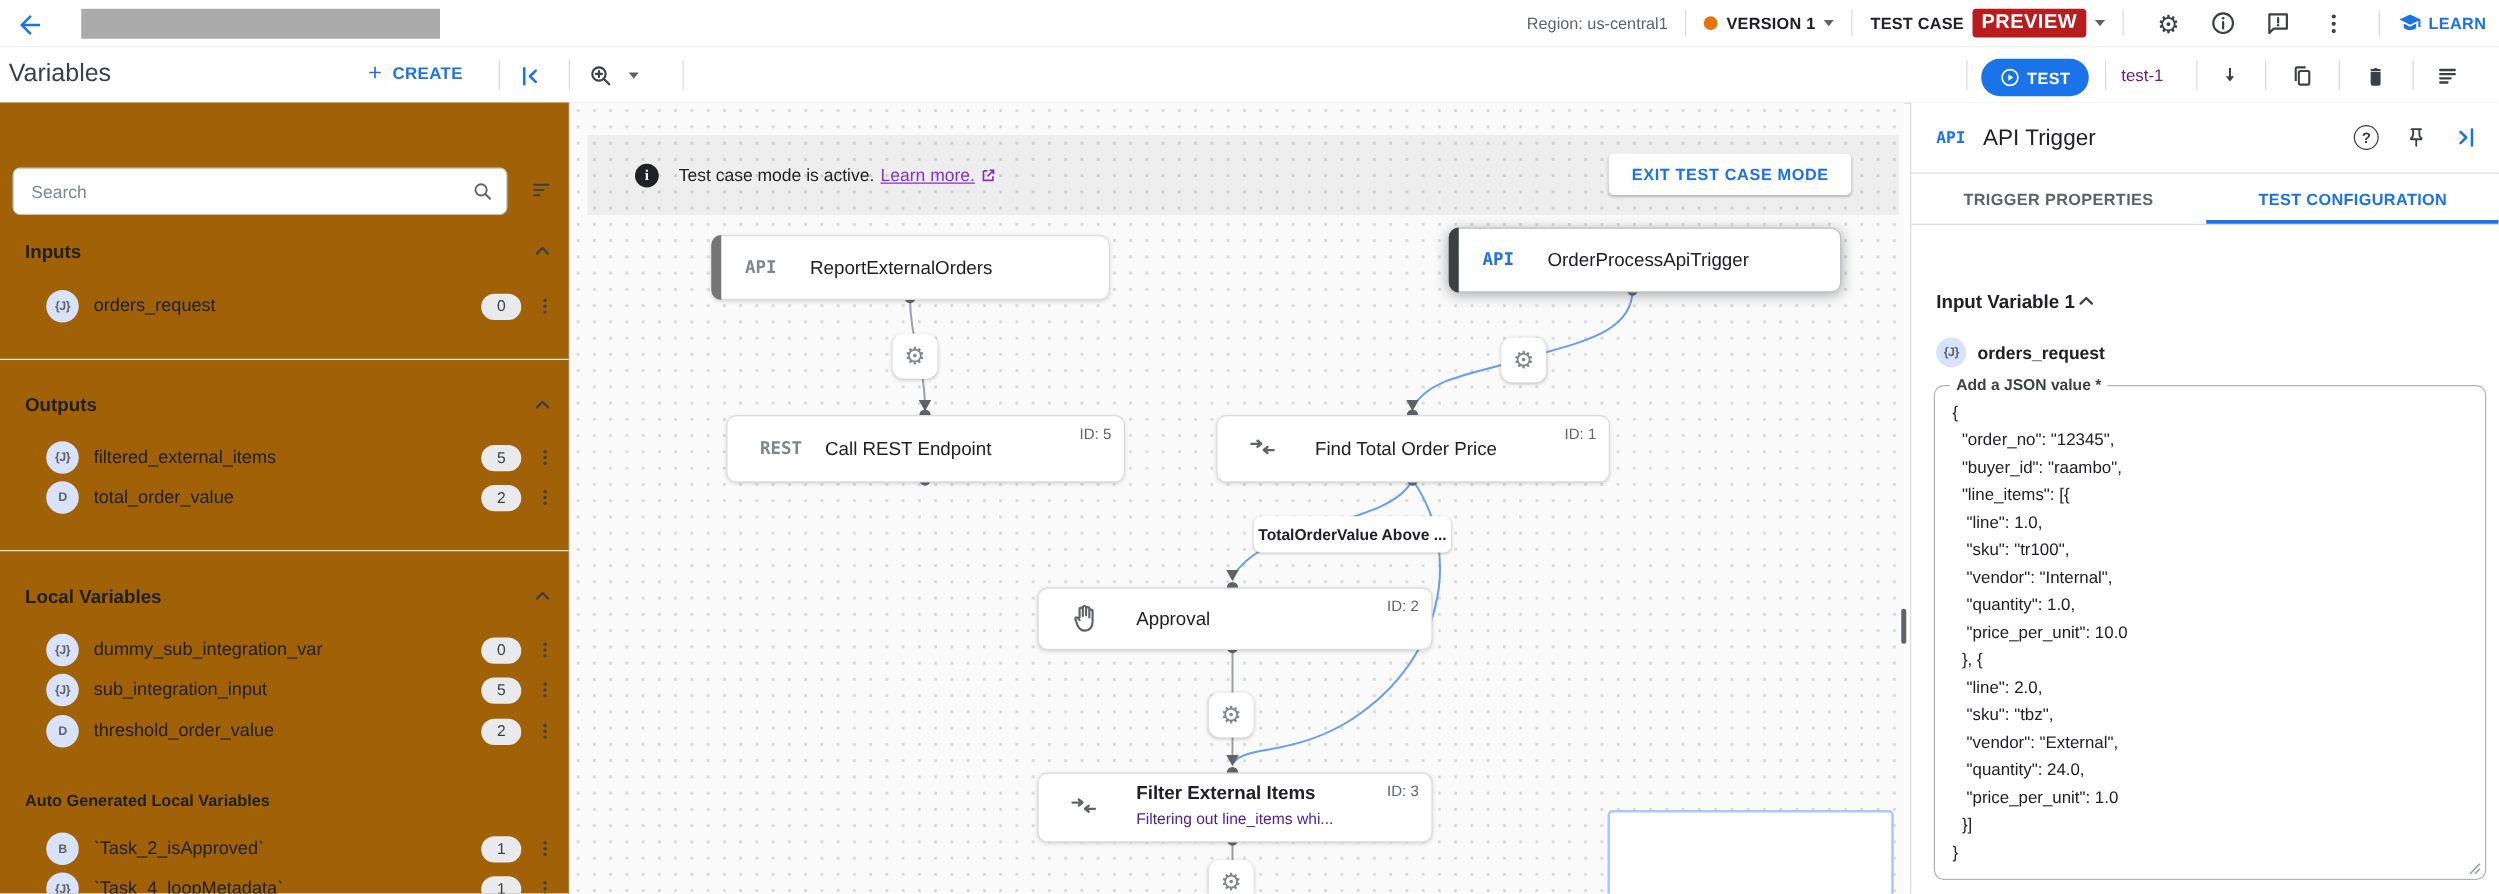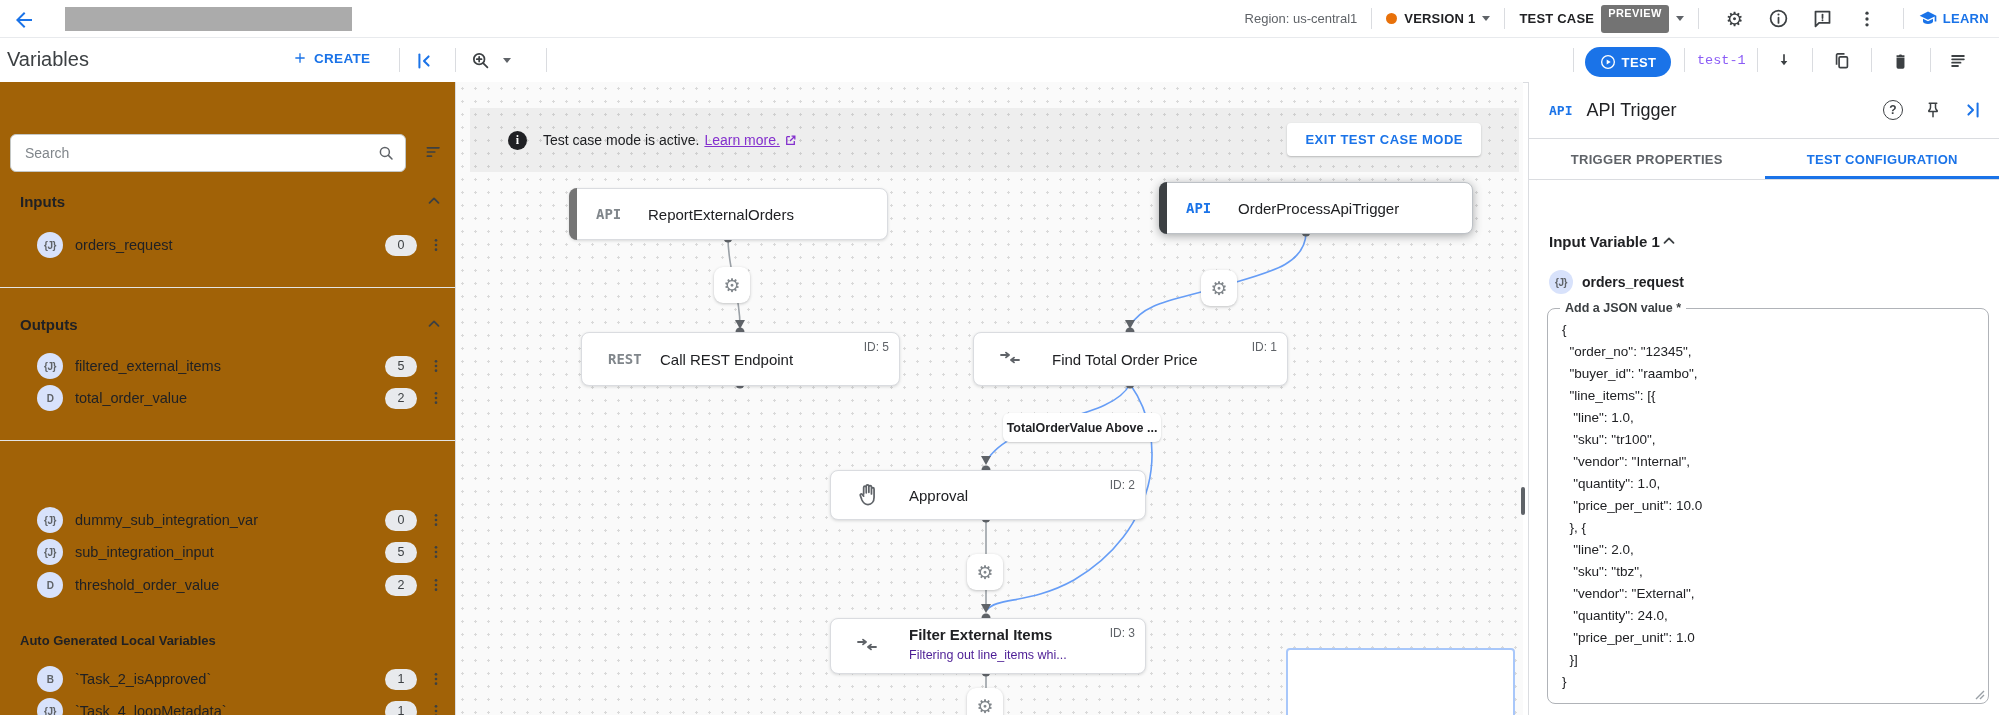--- a/index.html
+++ b/index.html
@@ -11,36 +11,36 @@
   
   .appbar{position:absolute;left:0;top:0;width:1999px;height:37px;background:#fff;border-bottom:1px solid #e8eaed;}
   .back-btn{position:absolute;left:12px;top:8px;width:24px;height:24px;cursor:pointer;}
   .redacted{position:absolute;left:65px;top:7px;width:287px;height:24px;background:#ababab;}
   .appbar-right{position:absolute;right:10px;top:0;height:37px;display:flex;align-items:center;}
   .appbar-right .vdiv{position:static;height:21px;margin:0 14px;}
   .region{font-size:13px;color:#5f6368;}
   .ctrl{display:flex;align-items:center;gap:7px;cursor:pointer;}
   .ver-dot{width:11px;height:11px;border-radius:50%;background:#e8710a;}
   .ver-label,.tc-label{font-size:13px;font-weight:bold;color:#202124;letter-spacing:.2px;}
-  .preview-badge{background:#737373;color:#fff;font-size:11px;font-weight:bold;padding:2px 7px 14px;border-radius:3px;letter-spacing:.4px;}
+  .preview-badge{background:#b91c1c;color:#fff;font-size:16px;font-weight:bold;padding:2px 7px 3px;border-radius:3px;letter-spacing:.4px;}
   .caret{width:0;height:0;border-left:4.5px solid transparent;border-right:4.5px solid transparent;border-top:5px solid #5f6368;}
   .bar-icon{width:24px;height:24px;margin:0 10px;display:flex;align-items:center;justify-content:center;cursor:pointer;}
   .glyph-gear{font-family:"DejaVu Sans",sans-serif;font-size:20px;color:#3c4043;line-height:1;}
   .learn{display:flex;align-items:center;gap:5px;color:#1a73e8;font-size:13px;font-weight:bold;cursor:pointer;letter-spacing:.3px;}
 
   
   .toolbar{position:absolute;left:0;top:38px;width:1999px;height:44px;background:#fff;border-bottom:1px solid #dadce0;}
   .tb-title{position:absolute;left:7px;top:10px;font-size:20px;color:#3c4043;}
   .create-btn{position:absolute;left:292px;top:12px;display:flex;align-items:center;gap:6px;color:#1a73e8;
               font-size:13.5px;font-weight:bold;letter-spacing:.3px;cursor:pointer;}
   .toolbar .vdiv{top:10px;height:24px;}
   .icon-btn{position:absolute;width:26px;height:26px;display:flex;align-items:center;justify-content:center;cursor:pointer;}
   .test-btn{position:absolute;left:1585px;top:9px;width:86px;height:30px;border-radius:15px;background:#1a73e8;color:#fff;
             display:flex;align-items:center;justify-content:center;gap:6px;font-size:13px;font-weight:bold;letter-spacing:.4px;cursor:pointer;}
-  .test-name{position:absolute;left:1697px;top:15px;font-size:13.5px;color:#8b5cf6;font-family:Liberation Mono, monospace;}
+  .test-name{position:absolute;left:1697px;top:15px;font-size:13.5px;color:#701a75;}
 
   
   .sidebar{position:absolute;left:0;top:82px;width:455px;height:633px;background:#a16207;border-right:1px solid #dadce0;}
   .search-wrap{position:absolute;left:10px;top:52px;width:394px;height:36px;border:1px solid #c4c7c5;border-radius:6px;
                display:flex;align-items:center;background:#fff;}
   .search-wrap input{flex:1;border:none;outline:none;font-size:14px;color:#202124;padding:0 8px 0 14px;
                      font-family:"Liberation Sans",sans-serif;background:transparent;}
   .search-wrap input::placeholder{color:#80868b;}
   .search-ico{margin-right:10px;}
   .sort-ico{position:absolute;left:424px;top:60px;cursor:pointer;}
@@ -308,20 +308,28 @@
       <span class="vmenu">
           <svg width="16" height="16" viewBox="0 0 24 24" fill="#3c4043">
             <circle cx="12" cy="5" r="2"></circle>
             <circle cx="12" cy="12" r="2"></circle>
             <circle cx="12" cy="19" r="2"></circle>
           </svg>
         </span>
     </div>
     <div class="sdiv" style="top:358px;"></div>
 
+    <div class="shead" style="top:386px;">
+      <span class="t">Local Variables</span>
+      <span class="chev">
+        <svg width="18" height="18" viewBox="0 0 24 24" fill="none" stroke="#3c4043" stroke-width="2.4" stroke-linecap="round" stroke-linejoin="round">
+            <path d="M6 14.5l6-6 6 6"></path>
+          </svg>
+        </span>
+    </div>
     <div class="srow" style="top:421px;">
       <span class="vtype">{J}</span>
       <span class="vname">dummy_sub_integration_var</span>
       <span class="vcount">0</span>
       <span class="vmenu">
           <svg width="16" height="16" viewBox="0 0 24 24" fill="#3c4043">
             <circle cx="12" cy="5" r="2"></circle>
             <circle cx="12" cy="12" r="2"></circle>
             <circle cx="12" cy="19" r="2"></circle>
           </svg>

